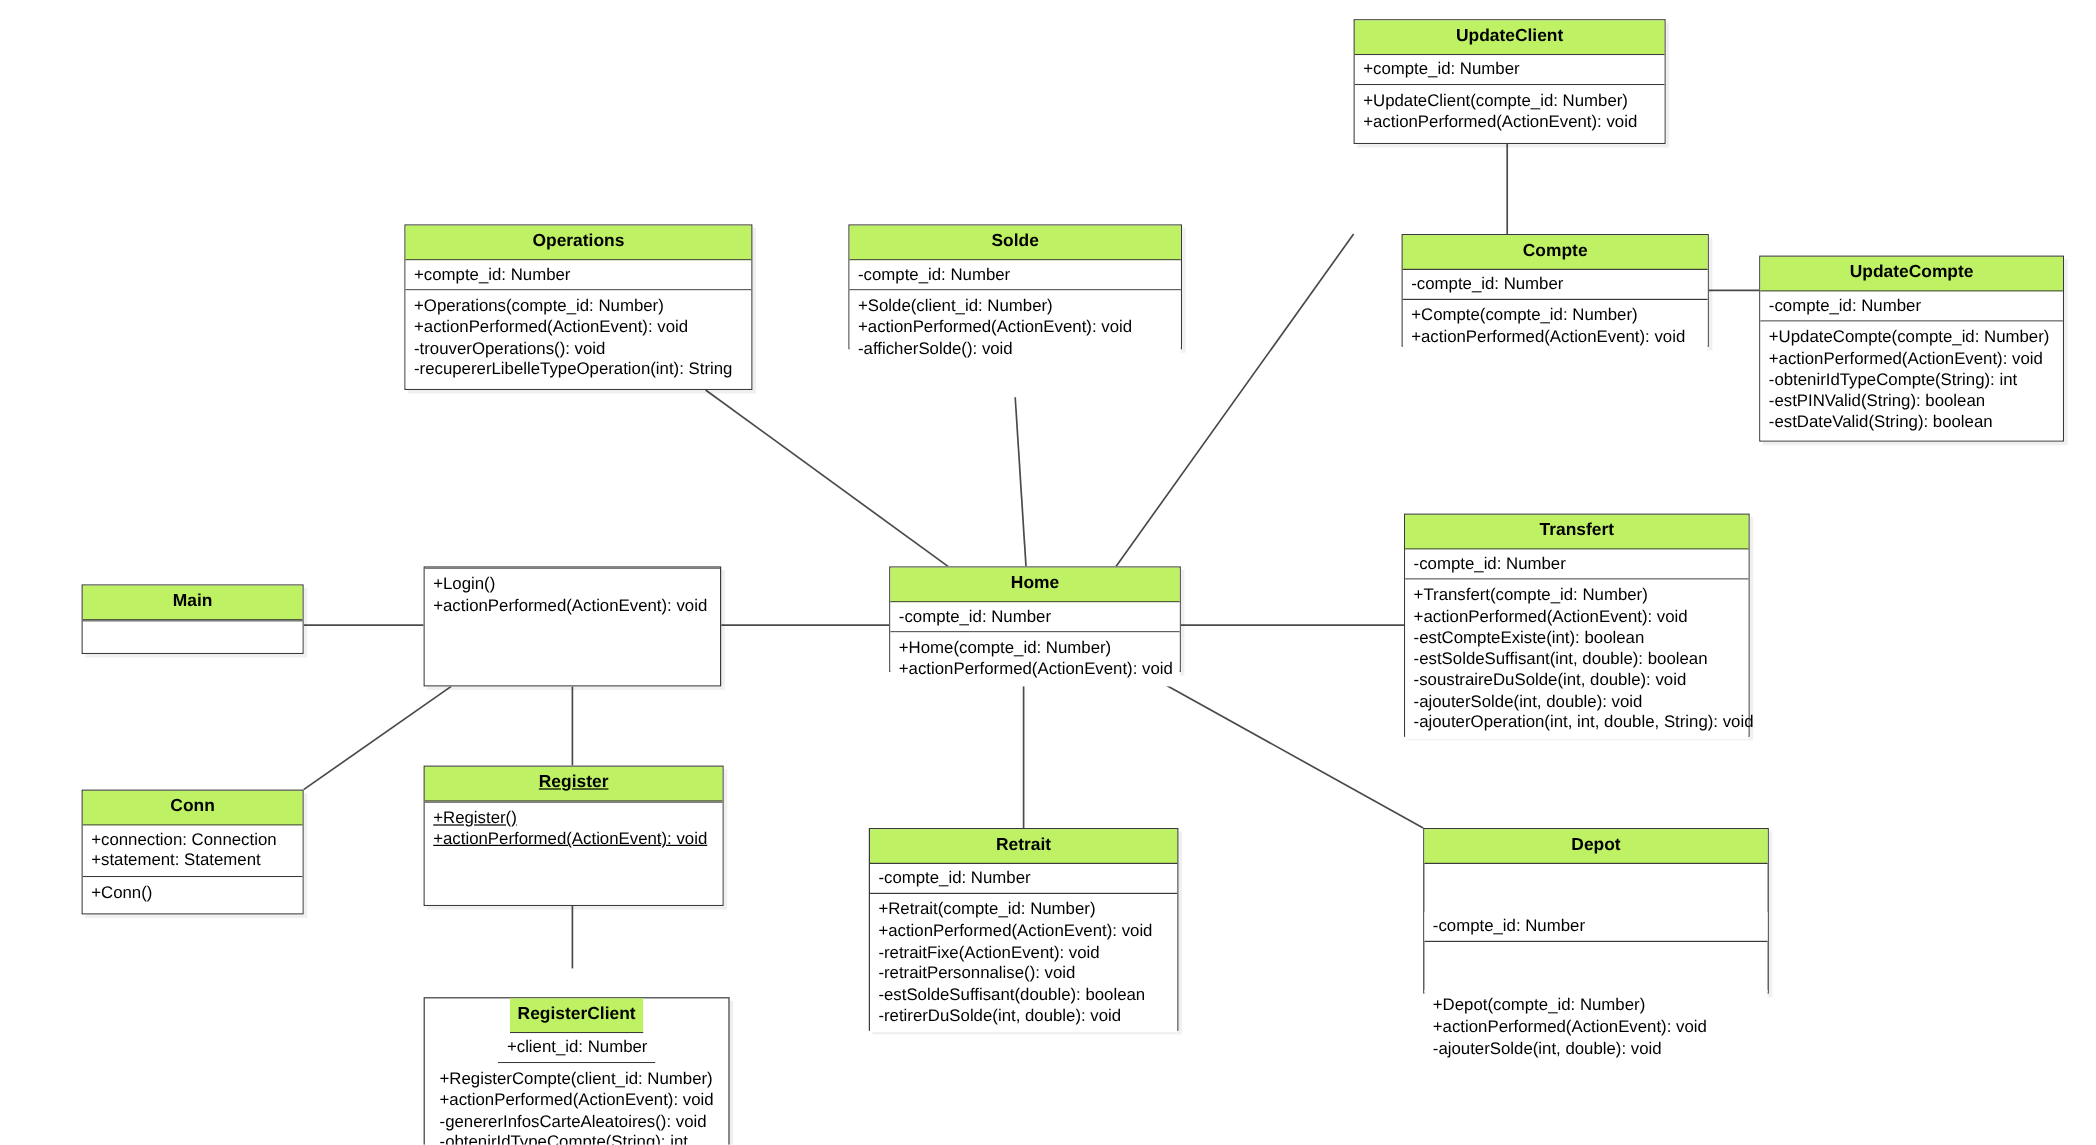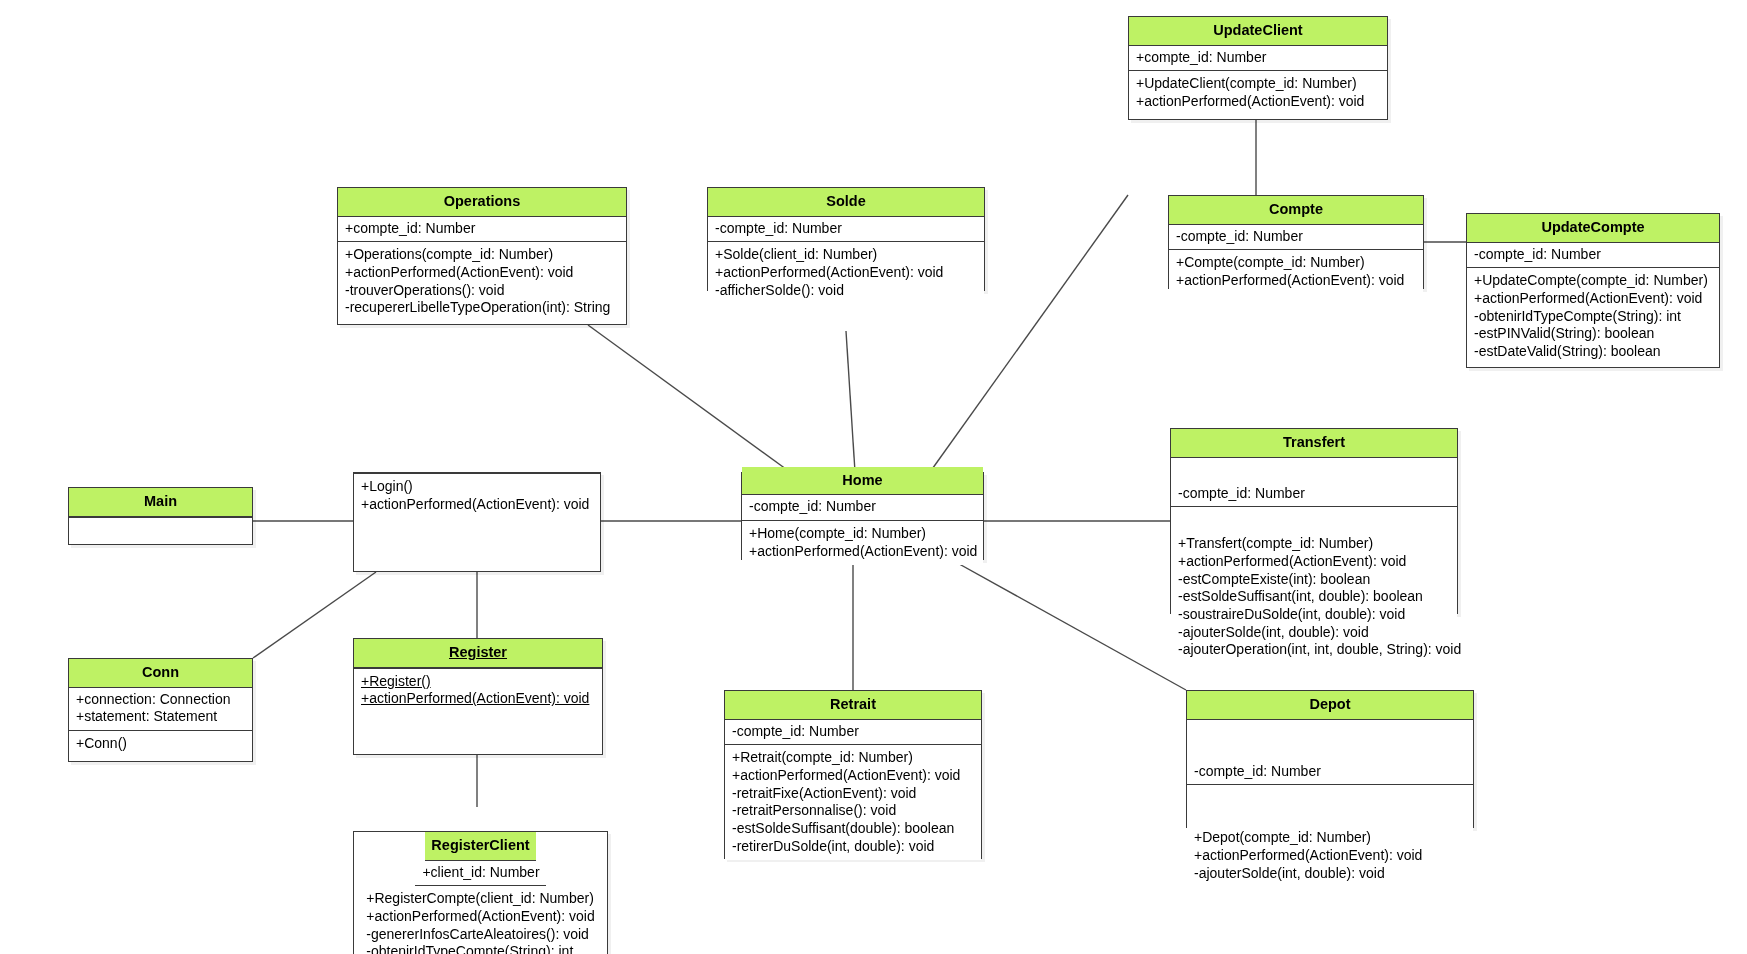--- a/index.html
+++ b/index.html
@@ -141,21 +141,21 @@
       <div class="uml-class" style="left: 1128px; top: 195px; width: 256px; height: 94px; margin-left: 40px;">
         <div class="uml-title">Compte</div>
         <div class="uml-attrs">
           <div class="member">-compte_id: Number</div>
         </div>
         <div class="uml-ops">
           <div class="member">+Compte(compte_id: Number)</div>
           <div class="member">+actionPerformed(ActionEvent): void</div>
         </div>
       </div>
-      <div class="uml-class" style="left: 1170px; top: 428px; width: 288px; height: 186px; gap: 24px;">
+      <div class="uml-class" style="left: 1170px; top: 428px; width: 288px; height: 186px;">
         <div class="uml-title">Transfert</div>
         <div class="uml-attrs">
           <div class="member">-compte_id: Number</div>
         </div>
         <div class="uml-ops">
           <div class="member">+Transfert(compte_id: Number)</div>
           <div class="member">+actionPerformed(ActionEvent): void</div>
           <div class="member">-estCompteExiste(int): boolean</div>
           <div class="member">-estSoldeSuffisant(int, double): boolean</div>
           <div class="member">-soustraireDuSolde(int, double): void</div>
@@ -168,21 +168,21 @@
         <div class="uml-attrs empty"></div>
         <div class="uml-ops empty"></div>
       </div>
       <div class="uml-class" style="left: 353px; top: 472px; width: 248px; height: 100px;">
         <div class="uml-attrs empty"></div>
         <div class="uml-ops">
           <div class="member">+Login()</div>
           <div class="member">+actionPerformed(ActionEvent): void</div>
         </div>
       </div>
-      <div class="uml-class" style="left: 741px; top: 472px; width: 243px; height: 88px; justify-content: center;">
+      <div class="uml-class" style="left: 741px; top: 472px; width: 243px; height: 88px;">
         <div class="uml-title">Home</div>
         <div class="uml-attrs">
           <div class="member">-compte_id: Number</div>
         </div>
         <div class="uml-ops">
           <div class="member">+Home(compte_id: Number)</div>
           <div class="member">+actionPerformed(ActionEvent): void</div>
         </div>
       </div>
       <div class="uml-class" style="left: 68px; top: 658px; width: 185px; height: 104px;">

